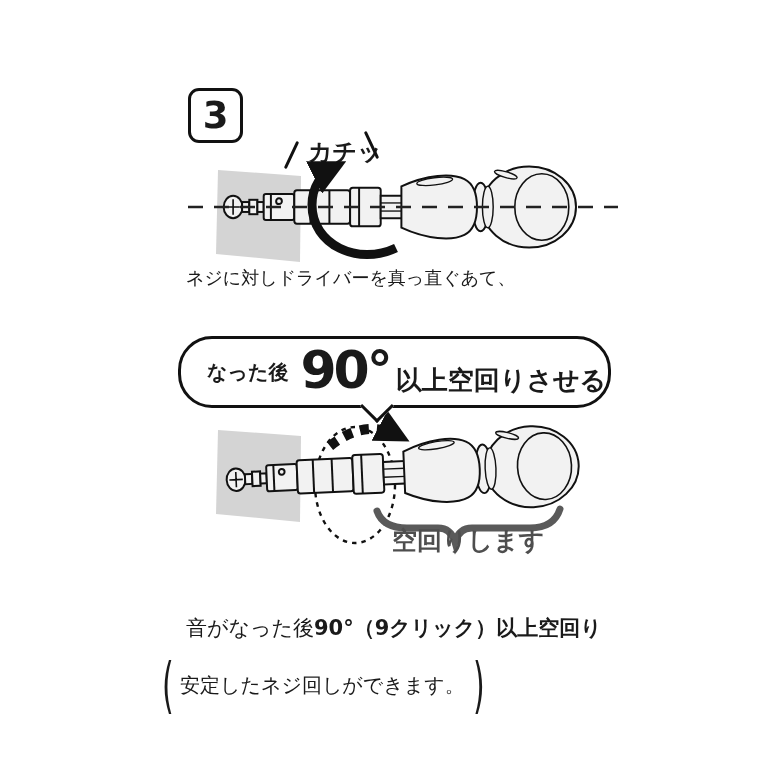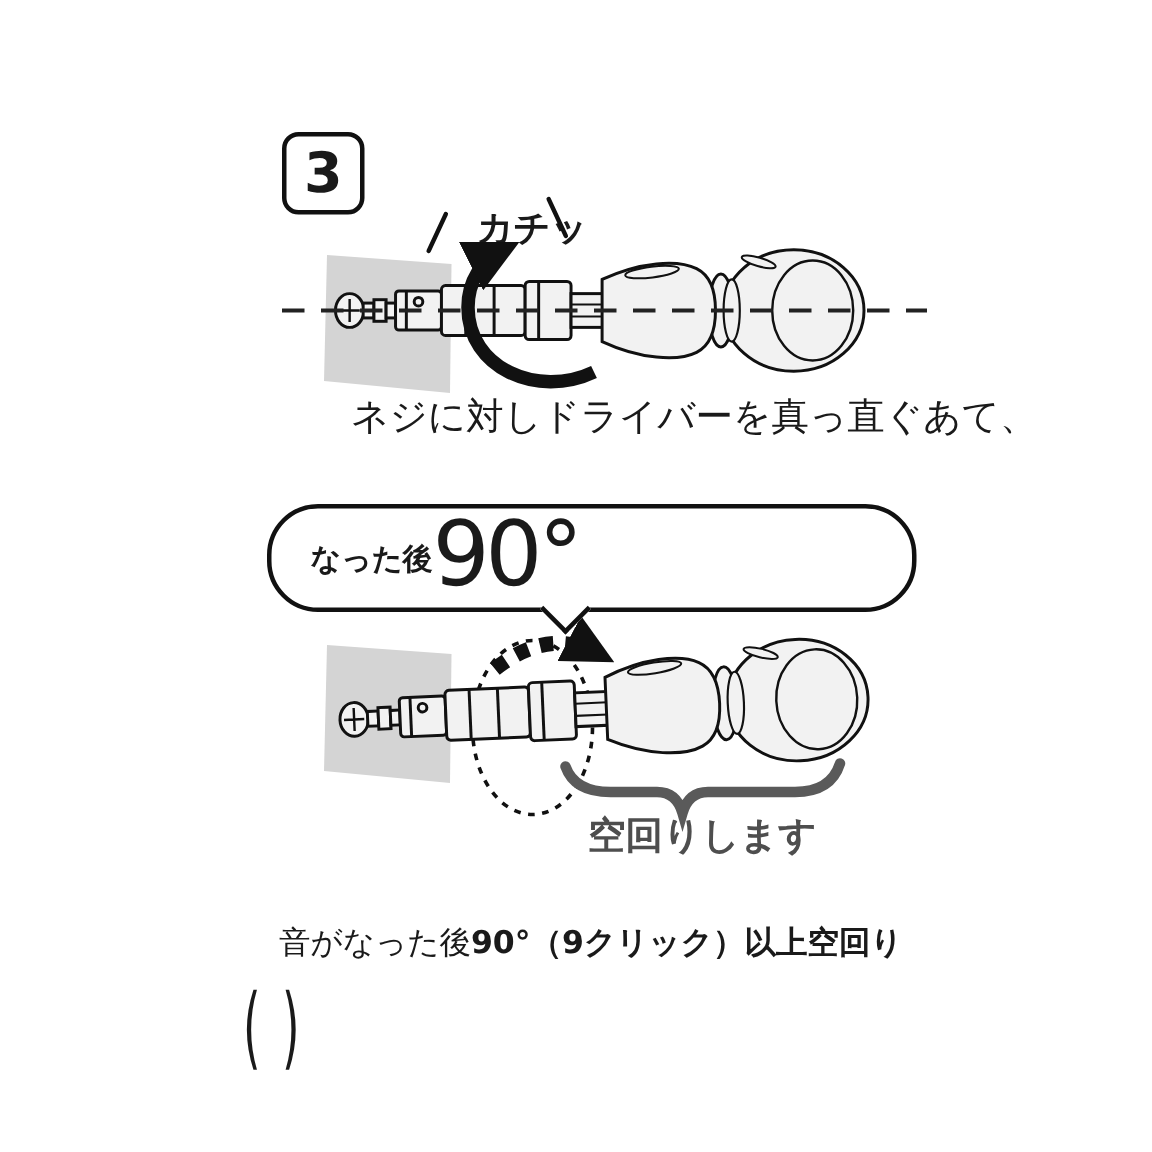--- a/index.html
+++ b/index.html
@@ -5,36 +5,36 @@
   html,body{margin:0;padding:0;background:#fff;}
   .page{position:relative;width:768px;height:768px;background:#ffffff;overflow:hidden;
         font-family:"DejaVu Sans",sans-serif;color:#1a1a1a;}
   .step-badge{position:absolute;left:188px;top:88px;width:49px;height:49px;
         border:3.5px solid #111;border-radius:11px;background:#fff;
         display:flex;align-items:center;justify-content:center;
         font-size:37px;font-weight:600;}
   .tick{position:absolute;width:3px;height:30px;background:#111;border-radius:2px;}
   .tick-left{left:290px;top:140px;transform:rotate(25deg);}
   .tick-right{left:370px;top:130px;transform:rotate(-25deg);}
-  .sound-label{position:absolute;left:318px;top:136px;font-size:24px;font-weight:700;}
+  .sound-label{position:absolute;left:308px;top:136px;font-size:24px;font-weight:700;}
   .fig1{position:absolute;left:160px;top:145px;}
   .fig2{position:absolute;left:160px;top:405px;}
-  .instr1{position:absolute;left:186px;top:263px;font-size:25px;line-height:29px;margin-left:48px;}
+  .instr1{position:absolute;left:186px;top:263px;font-size:18px;line-height:29px;}
   .callout{position:absolute;left:178px;top:336px;width:427px;height:66px;
         border:3.2px solid #111;border-radius:34px;background:#fff;
         display:flex;align-items:center;z-index:3;}
   .callout-prefix{margin-left:26px;font-size:20px;font-weight:700;line-height:24px;}
-  .callout-degrees{font-size:60px;font-weight:400;letter-spacing:-3px;
+  .callout-degrees{margin-left:12px;font-size:52px;font-weight:700;letter-spacing:-3px;
         line-height:58px;padding-bottom:4px;}
   .callout-suffix{margin-left:6px;font-size:26px;font-weight:800;align-self:flex-end;
         padding-bottom:7px;}
   .callout-tail{position:absolute;left:184px;bottom:-13px;width:21px;height:21px;
         background:#fff;border-right:3.2px solid #111;border-bottom:3.2px solid #111;
         transform:rotate(45deg);}
-  .spin-label{position:absolute;left:392px;top:540px;font-size:25px;font-weight:700;
+  .spin-label{position:absolute;left:392px;top:524px;font-size:25px;font-weight:700;
         color:#4e4e4e;z-index:2;}
   .instr2{position:absolute;left:186px;top:613px;font-size:21px;line-height:30px;}
   .instr2 .b{font-weight:800;}
   .note{position:absolute;left:157px;top:655px;display:flex;align-items:center;}
   .paren{display:inline-block;font-size:60px;font-weight:400;line-height:60px;
         width:20px;text-align:center;transform:scaleX(0.5);}
   .note-lines{font-size:20px;line-height:28px;margin:0 3px;}
   .hidden-defs{position:absolute;width:0;height:0;}
 </style>
 </head>
@@ -95,36 +95,38 @@
 
   <div class="instr1">
     <div>ネジに対しドライバーを真っ直ぐあて、</div>
   </div>
 
   <div class="callout">
     <div class="callout-prefix">
       <div>なった後</div>
     </div>
     <div class="callout-degrees">90°</div>
+    <div class="callout-suffix">以上空回りさせる</div>
     <div class="callout-tail"></div>
   </div>
 
   <svg class="fig2" width="470" height="185" viewBox="0 0 470 185">
     <polygon points="58,25 141,31 140,117 56,109" fill="#d4d4d4"></polygon>
     <ellipse cx="195" cy="80" rx="40" ry="58" fill="none" stroke="#111" stroke-width="2.4" stroke-dasharray="4.5 5"></ellipse>
     <use href="#tool-shape" transform="translate(68,75) rotate(-2.5) scale(0.9)"></use>
     <path d="M 170 41 Q 205 13 239 31" fill="none" stroke="#111" stroke-width="10" stroke-dasharray="9 8" marker-end="url(#ah-small)"></path>
     <path d="M 217 106 Q 223 123 247 123 L 278 123 Q 291 123 295 137 Q 299 123 312 123 L 370 123 Q 394 123 400 104" fill="none" stroke="#5a5a5a" stroke-width="7" stroke-linecap="round"></path>
   </svg>
   <div class="spin-label">空回りします</div>
 
   <div class="instr2">
     <div><span>音がなった後</span><span class="b">90°（9クリック）以上空回り</span></div>
   </div>
 
   <div class="note">
     <span class="paren">(</span>
     <div class="note-lines">
+      <div>安定したネジ回しができます。</div>
     </div>
     <span class="paren">)</span>
   </div>
 
 </div>
 
 </body></html>

